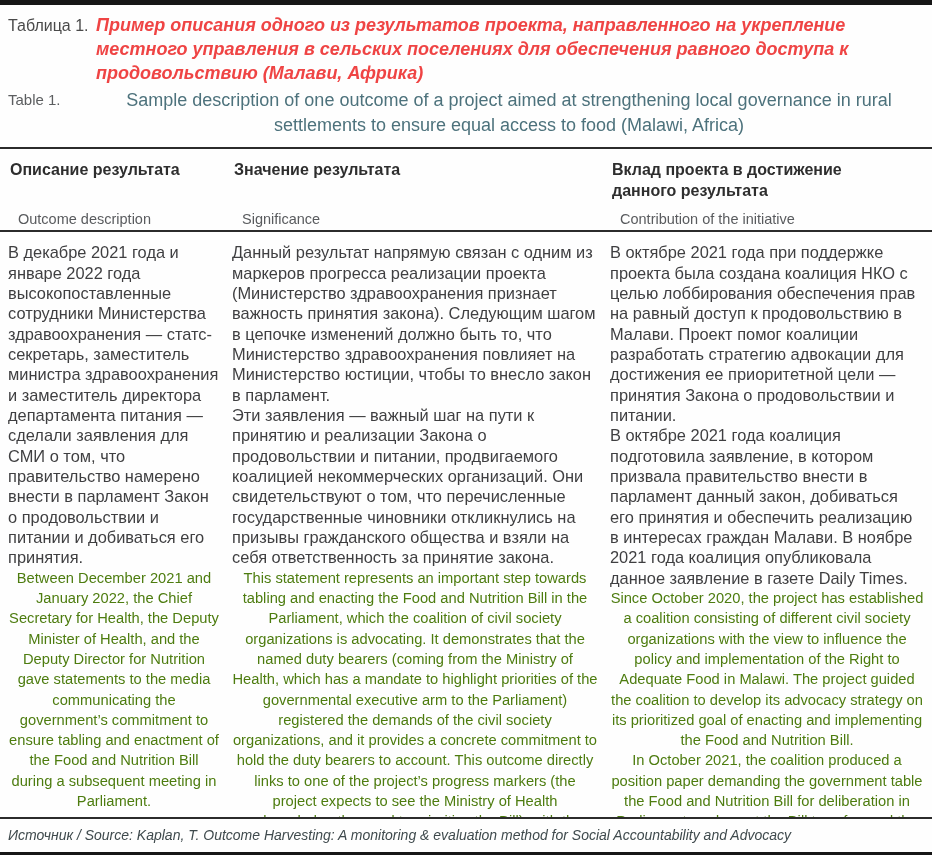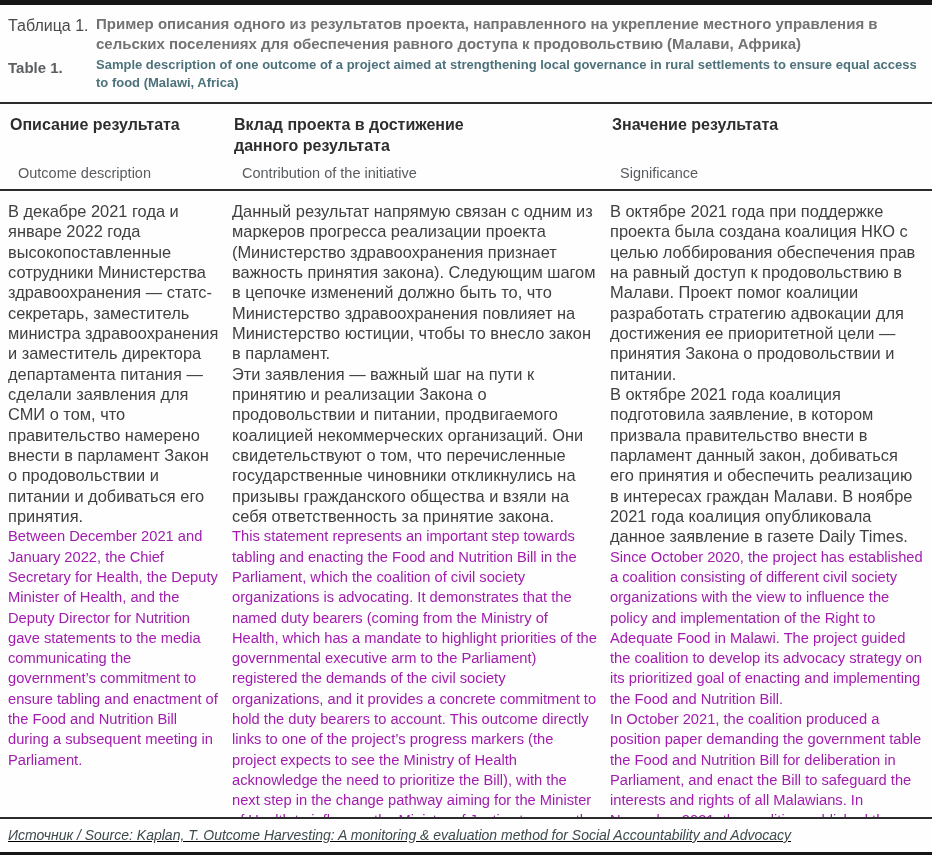--- a/index.html
+++ b/index.html
@@ -20,28 +20,28 @@
   .rule-thick-bottom { height: 3px; background: #161616; flex: 0 0 auto; margin-top: auto; }
   .rule { height: 2px; background: #2b2b2b; flex: 0 0 auto; }
 
   
   .caption { padding: 9px 10px 10px 8px; }
   .cap-row { display: flex; align-items: flex-start; }
   .cap-label-ru {
     flex: 0 0 88px; font-size: 16px; color: #4a4a4a; line-height: 1.35; padding-top: 1px;
   }
   .cap-title-ru {
-    flex: 1; font-size: 15px; font-weight: bold; color: #737373; line-height: 1.33;
+    flex: 1; font-size: 18px; font-weight: bold; color: #ef4444; line-height: 1.33; font-style: italic;
   }
   .cap-row.en { margin-top: 2px; }
   .cap-label-en {
-    flex: 0 0 88px; font-size: 15px; color: #5c5e60; line-height: 1.4; padding-top: 1px; font-weight: bold;
+    flex: 0 0 88px; font-size: 15px; color: #5c5e60; line-height: 1.4; padding-top: 1px;
   }
   .cap-title-en {
-    flex: 1; font-size: 13px; font-weight: bold; color: #4d727c; line-height: 1.38;
+    flex: 1; font-size: 18px; font-weight: normal; color: #4d727c; line-height: 1.38; text-align: center;
   }
 
   
   .grid3 {
     display: grid;
     grid-template-columns: 212px 366px 1fr;
     column-gap: 12px;
     padding-left: 8px;
     padding-right: 8px;
   }
@@ -50,24 +50,24 @@
   .head-grid { padding-top: 11px; padding-bottom: 10px; min-height: 72px; padding-left: 10px; }
   .head-cell { display: flex; flex-direction: column; }
   .h-ru { font-size: 16px; font-weight: bold; color: #2e2e2e; line-height: 1.3; }
   .head-cell.col3 .h-ru { max-width: 256px; }
   .h-en { font-size: 14.5px; color: #595b5e; line-height: 1.3; margin-top: auto; padding-top: 8px; margin-left: 8px; }
 
   
   .body-grid { padding-top: 10px; padding-bottom: 6px; flex: 0 1 auto; overflow: hidden; }
   .cell { }
   .p-ru { font-size: 16.4px; color: #3f3f41; line-height: 1.24; }
-  .p-en { font-size: 14.7px; color: #a21caf; line-height: 1.38; }
+  .p-en { font-size: 14.7px; color: #4d7c0f; line-height: 1.38; text-align: center; }
 
   
-  .source-bar { padding: 7px 4px 8px 8px; text-decoration: underline; }
+  .source-bar { padding: 7px 4px 8px 8px; }
   .source-text { font-size: 14px; font-style: italic; color: #3f4a4d; line-height: 1.3; }
 </style>
 </head>
 <body>
 
 <div class="doc">
 
   <div class="rule-thick-top"></div>
 
   <div class="caption">
@@ -81,27 +81,27 @@
     </div>
   </div>
 
   <div class="rule"></div>
 
   <div class="grid3 head-grid">
     <div class="head-cell col1">
       <div class="h-ru">Описание результата</div>
       <div class="h-en">Outcome description</div>
     </div>
+    <div class="head-cell col2">
+      <div class="h-ru">Значение результата</div>
+      <div class="h-en">Significance</div>
+    </div>
     <div class="head-cell col3">
       <div class="h-ru">Вклад проекта в достижение данного результата</div>
       <div class="h-en">Contribution of the initiative</div>
-    </div>
-    <div class="head-cell col2">
-      <div class="h-ru">Значение результата</div>
-      <div class="h-en">Significance</div>
     </div>
   </div>
 
   <div class="rule"></div>
 
   <div class="grid3 body-grid">
 
     <div class="cell">
       <div class="p-ru">В декабре 2021 года и январе 2022 года высокопоставленные сотрудники Министерства здравоохранения — статс-секретарь, заместитель министра здравоохранения и заместитель директора департамента питания — сделали заявления для СМИ о том, что правительство намерено внести в парламент Закон о продовольствии и питании и добиваться его принятия.</div>
       <div class="p-en">Between December 2021 and January 2022, the Chief Secretary for Health, the Deputy Minister of Health, and the Deputy Director for Nutrition gave statements to the media communicating the government’s commitment to ensure tabling and enactment of the Food and Nutrition Bill during a subsequent meeting in Parliament.</div>

